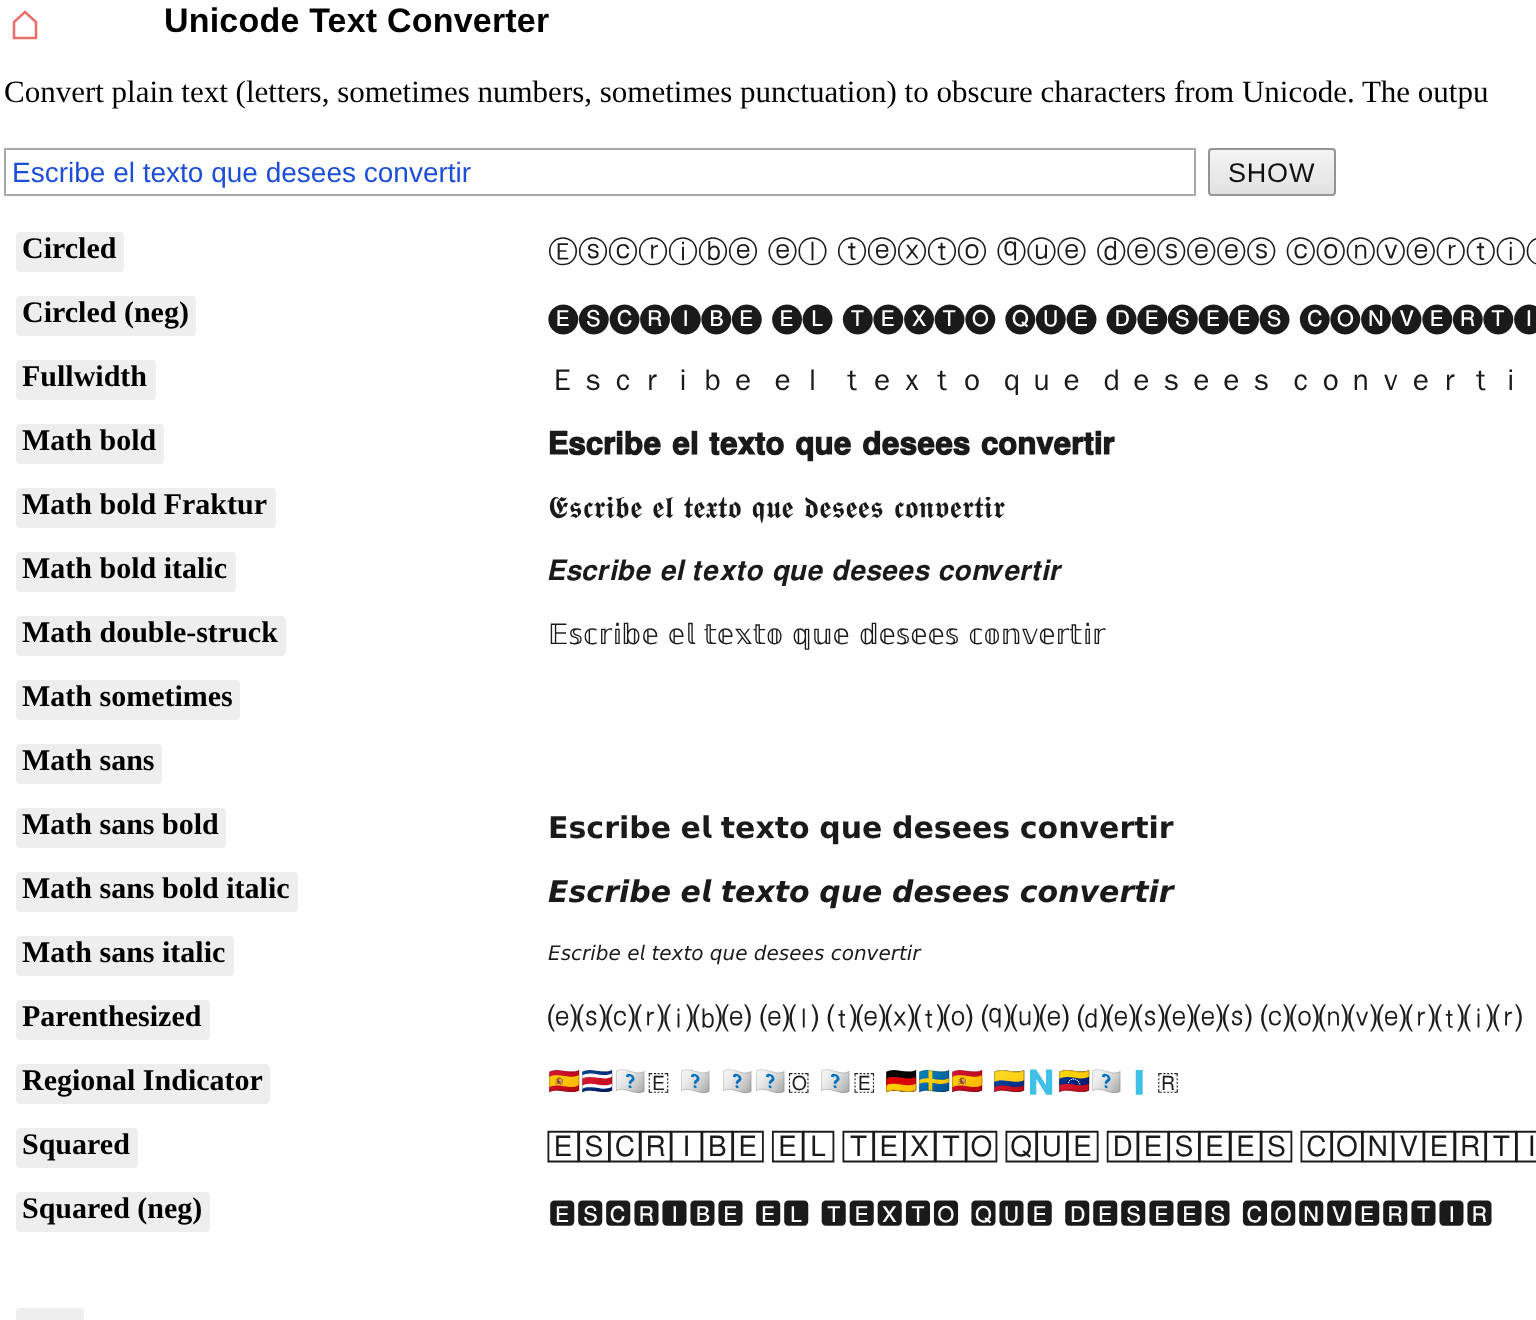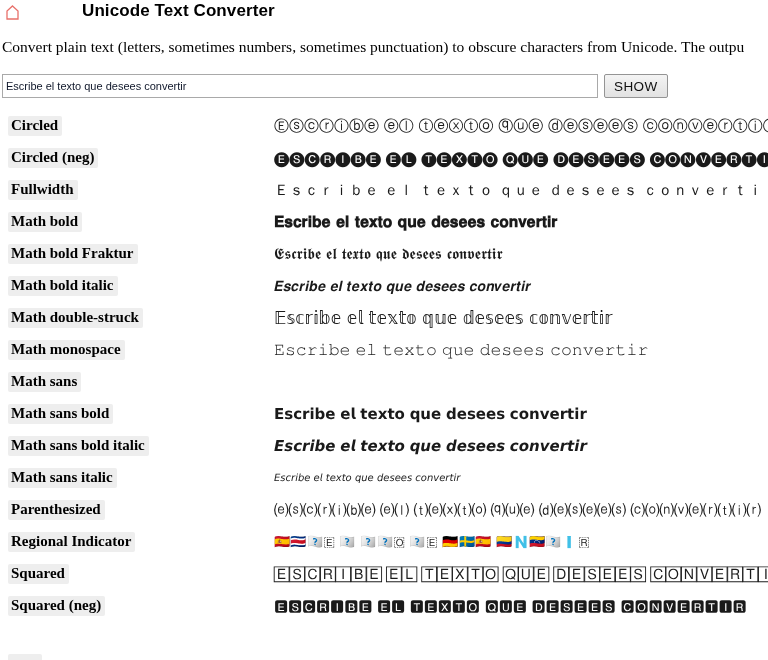--- a/index.html
+++ b/index.html
@@ -60,22 +60,22 @@
     align-items: stretch;
   }
   .text-input {
     width: 588px;
     height: 20px;
     box-sizing: content-box;
     padding: 1px 3px;
     border: 1px solid #a9a9a9;
     border-radius: 0;
     font-family: "Liberation Sans", "DejaVu Sans", sans-serif;
-    font-size: 11px;
-    color: #0f172a;
+    font-size: 14px;
+    color: #1d4ed8;
     background: #ffffff;
     outline: none;
   }
   .show-button {
     margin-left: 6px;
     height: 24px;
     padding: 0 9px;
     border: 1px solid #949494;
     background: linear-gradient(#f4f4f4, #e2e2e2);
     border-radius: 2px;
@@ -124,21 +124,21 @@
   }
 
   
   .v-circled       { font-size: 15px; letter-spacing: 0px; }
   .v-circled-neg   { font-size: 15px; letter-spacing: 0px; }
   .v-fullwidth     { font-size: 15px; letter-spacing: 0px; }
   .v-bold          { font-size: 15.5px; font-weight: bold; font-family: "DejaVu Sans","Liberation Sans",sans-serif;}
   .v-fraktur       { font-size: 15.5px; }
   .v-bolditalic    { font-size: 14px; }
   .v-script        { font-size: 16px; }
-  .v-doublestruck  { font-size: 17px; }
+  .v-doublestruck  { font-size: 14px; }
   .v-monospace     { font-size: 15.5px; }
   .v-sans          { font-size: 15px; }
   .v-sansbold      { font-size: 15px; }
   .v-sansbolditalic{ font-size: 15px; }
   .v-sansitalic    { font-size: 10px; }
   .v-paren         { font-size: 14.5px; }
   .v-regional      { font-size: 13px; letter-spacing: 0.3px; }
   .v-squared       { font-size: 14px; }
   .v-squaredneg    { font-size: 15px; }
 
@@ -200,22 +200,21 @@
     </div>
     <div class="row">
       <span class="row-label">Math bold italic</span>
       <span class="row-value v-bolditalic">𝑬𝒔𝒄𝒓𝒊𝒃𝒆 𝒆𝒍 𝒕𝒆𝒙𝒕𝒐 𝒒𝒖𝒆 𝒅𝒆𝒔𝒆𝒆𝒔 𝒄𝒐𝒏𝒗𝒆𝒓𝒕𝒊𝒓</span>
     </div>
     <div class="row">
       <span class="row-label">Math double-struck</span>
       <span class="row-value v-doublestruck">𝔼𝕤𝕔𝕣𝕚𝕓𝕖 𝕖𝕝 𝕥𝕖𝕩𝕥𝕠 𝕢𝕦𝕖 𝕕𝕖𝕤𝕖𝕖𝕤 𝕔𝕠𝕟𝕧𝕖𝕣𝕥𝕚𝕣</span>
     </div>
     <div class="row">
-      <span class="row-label">Math monospace</span>
-      <span class="row-value v-monospace">𝙴𝚜𝚌𝚛𝚒𝚋𝚎 𝚎𝚕 𝚝𝚎𝚡𝚝𝚘 𝚚𝚞𝚎 𝚍𝚎𝚜𝚎𝚎𝚜 𝚌𝚘𝚗𝚟𝚎𝚛𝚝𝚒𝚛</span>
+      <span class="row-label">Math sometimes</span>
     </div>
     <div class="row">
       <span class="row-label">Math sans</span>
     </div>
     <div class="row">
       <span class="row-label">Math sans bold</span>
       <span class="row-value v-sansbold">𝗘𝘀𝗰𝗿𝗶𝗯𝗲 𝗲𝗹 𝘁𝗲𝘅𝘁𝗼 𝗾𝘂𝗲 𝗱𝗲𝘀𝗲𝗲𝘀 𝗰𝗼𝗻𝘃𝗲𝗿𝘁𝗶𝗿</span>
     </div>
     <div class="row">
       <span class="row-label">Math sans bold italic</span>

